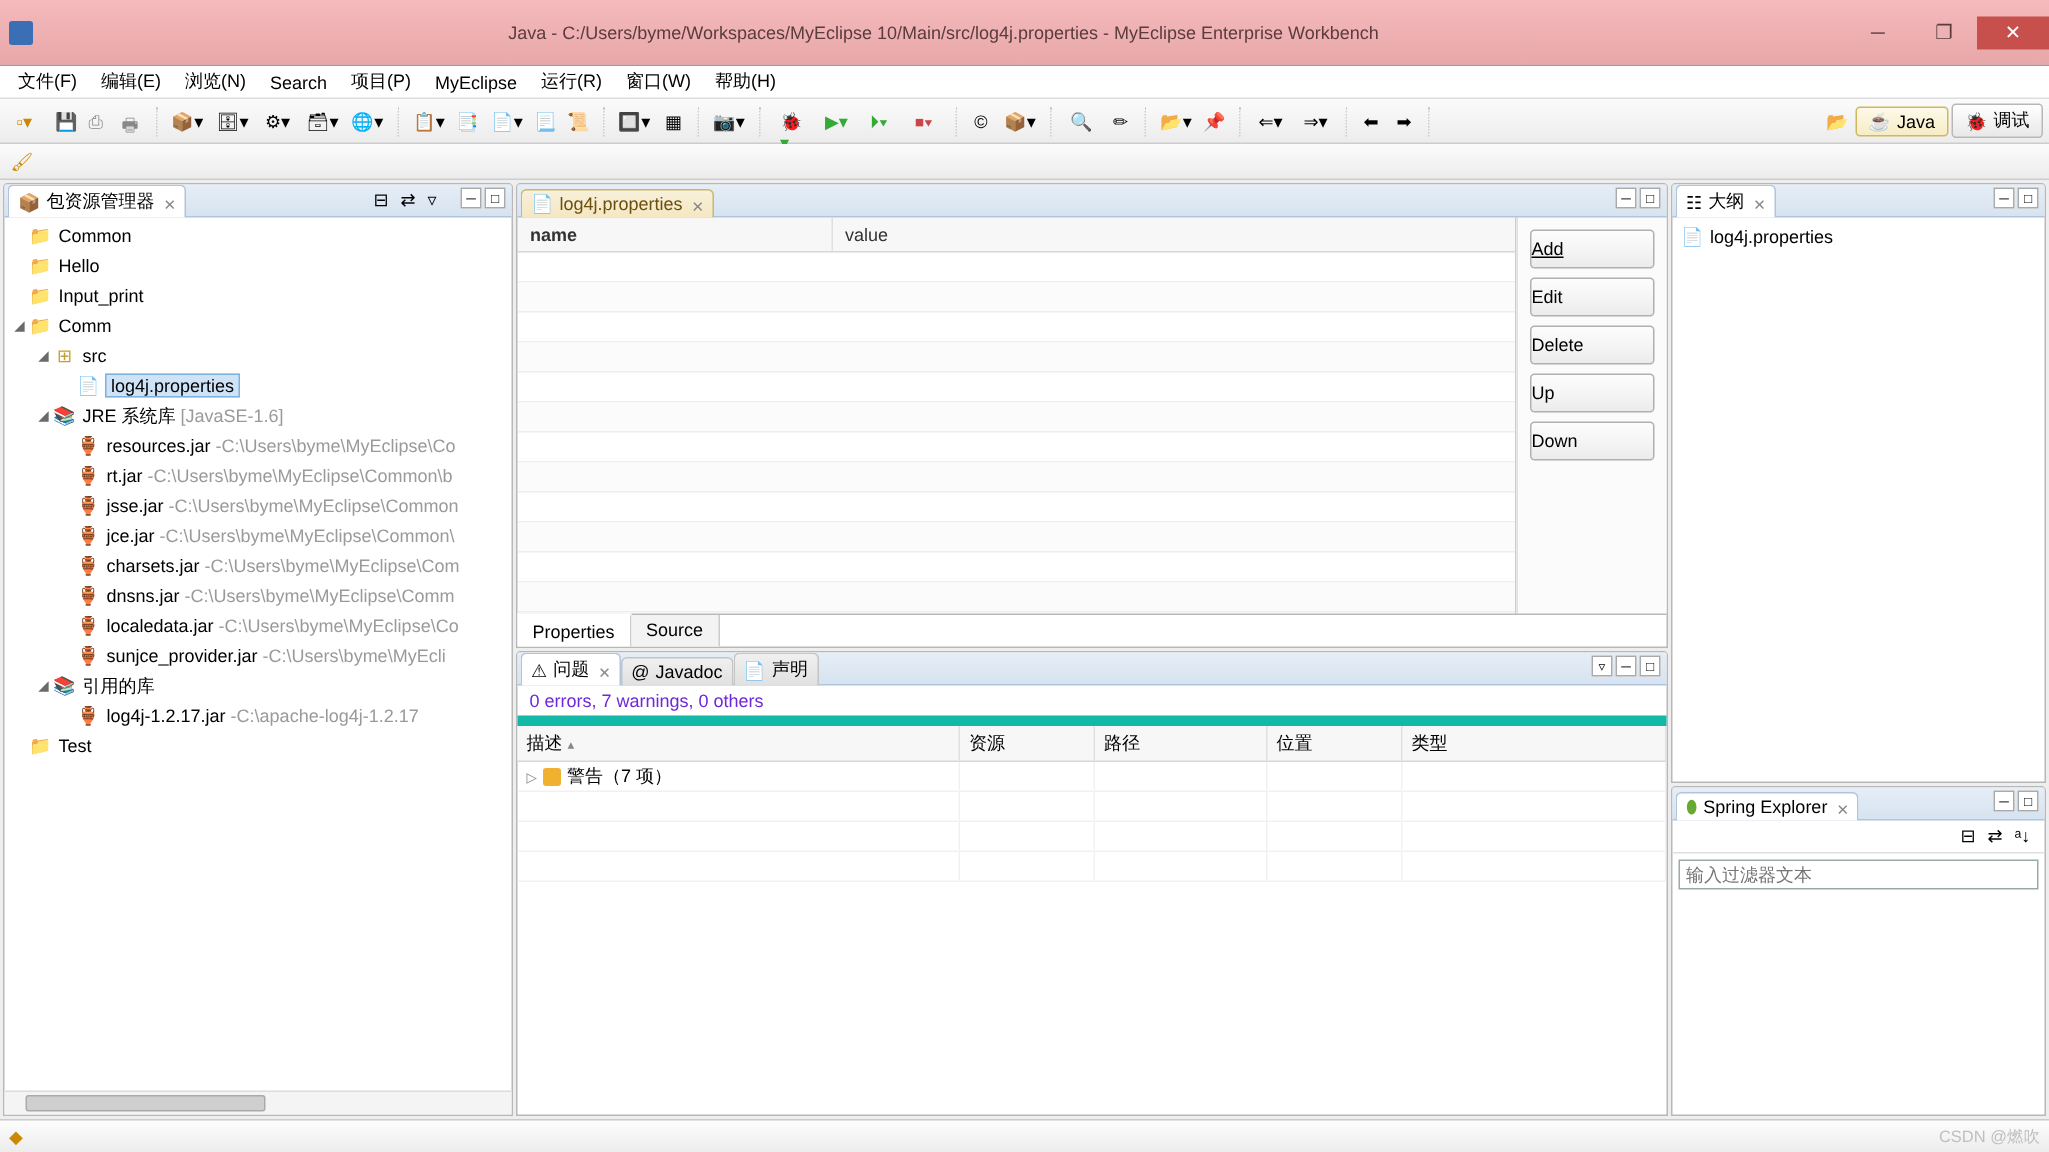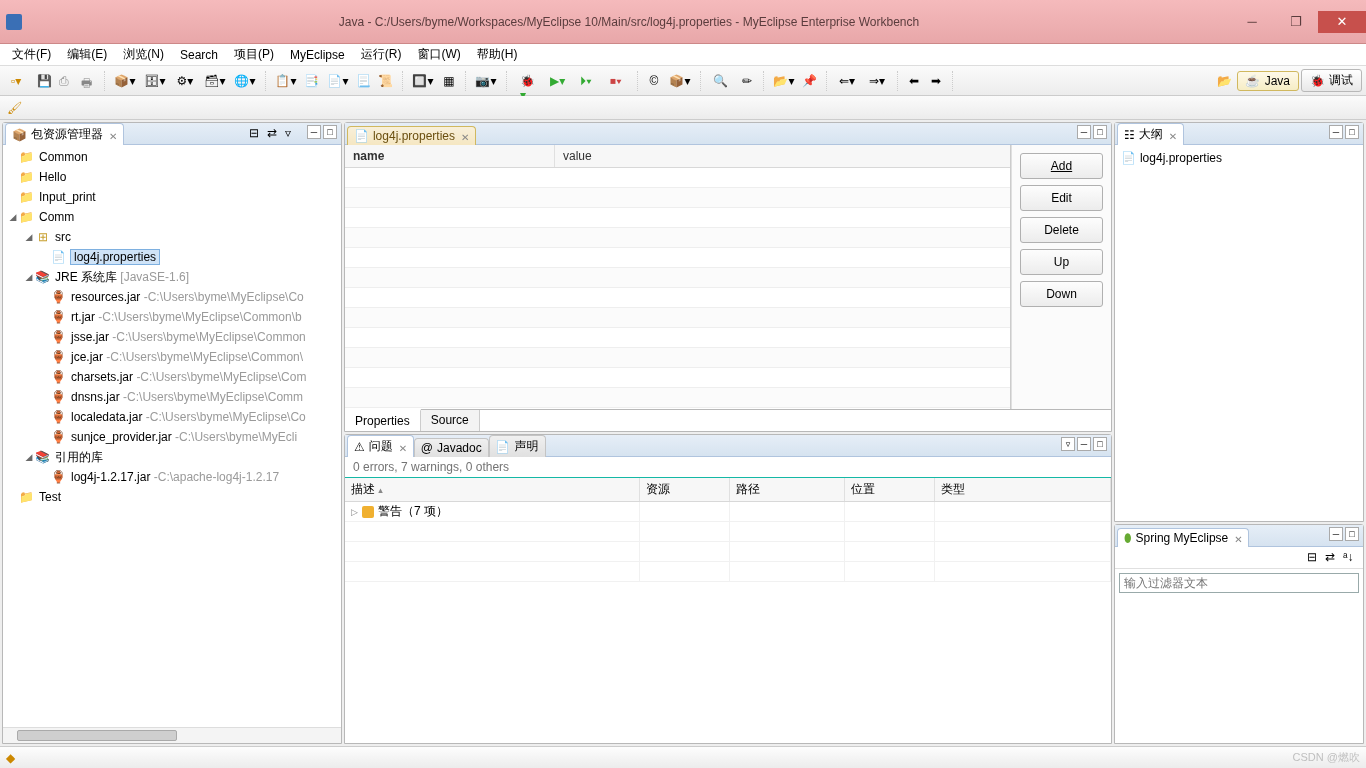--- a/index.html
+++ b/index.html
@@ -63,29 +63,29 @@
 
 .editor-body { flex: 1; display: flex; min-height: 0; }
 .prop-table { flex: 1; border-right: 1px solid #ccc; overflow: auto; }
 .prop-header { display: flex; background: #f7f7f7; border-bottom: 1px solid #d8d8d8; }
 .prop-header .col { padding: 4px 8px; color: #333; }
 .col-name { width: 210px; border-right: 1px solid #e0e0e0; font-weight: bold; }
 .col-val { flex: 1; }
 .prop-rows .prow { height: 20px; border-bottom: 1px solid #eee; }
 .prop-rows .prow:nth-child(even){ background:#fbfbfb; }
 .prop-btns { width: 100px; padding: 8px; display: flex; flex-direction: column; gap: 6px; background: #fbfbfb; border-left: 1px solid #e0e0e0; }
-.prop-btn { height: 26px; border: 1px solid #b0b0b0; border-radius: 3px; background: linear-gradient(#fdfdfd,#ececec); display: flex; align-items: center; justify-content: center; }
+.prop-btn { height: 26px; border: 1px solid #b0b0b0; border-radius: 3px; background: linear-gradient(#fdfdfd,#ececec); display: flex; align-items: center; }
 .prop-btn u { text-decoration: underline; }
 .editor-bottom-tabs { height: 22px; border-top: 1px solid #b8b8b8; display: flex; }
 .eb-tab { padding: 3px 10px; border-right: 1px solid #ccc; background: #f3f3f3; }
 .eb-tab.active { background: #fff; border-top: 2px solid #fff; margin-top: -1px; }
 
 
 .problems { height: 156px; }
-.problems .summary { padding: 3px 8px; color: #737373; border-bottom: 1px solid #14b8a6; }
+.problems .summary { padding: 3px 8px; color: #6d28d9; border-bottom: 7px solid #14b8a6; }
 .ptable-head { display: flex; background: #f7f7f7; border-bottom: 1px solid #d8d8d8; }
 .ptable-head .pcol { padding: 3px 6px; border-right: 1px solid #e0e0e0; }
 .pcol-desc{flex:0 0 295px}.pcol-res{flex:0 0 90px}.pcol-path{flex:0 0 115px}.pcol-loc{flex:0 0 90px}.pcol-type{flex:1}
 .ptable-body { flex: 1; overflow: auto; }
 .ptable-body .prow2 { display: flex; height: 20px; align-items: center; border-bottom: 1px solid #f1f1f1; }
 .ptable-body .prow2 .pcell { padding: 0 6px; border-right: 1px solid #f1f1f1; height: 100%; display: flex; align-items: center; }
 .warn-icon { width: 12px; height: 12px; background: #f0b030; border-radius: 2px; display: inline-block; margin-right: 4px; }
 
 
 .outline-body { flex: 1; padding: 6px; }
@@ -511,21 +511,21 @@
           <span>📄</span>
           <span>log4j.properties</span>
         </div>
       </div>
     </div>
 
     <div class="view spring-view">
       <div class="view-tabs">
         <div class="view-tab">
           <span style="color:#6a3">⬮</span>
-          <span>Spring MyEclipse</span>
+          <span>Spring Explorer</span>
           <span class="tab-close">✕</span>
         </div>
         <div class="view-controls">
           <div class="vctrl">─</div>
           <div class="vctrl">□</div>
         </div>
       </div>
       <div class="spring-toolbar">
         <div class="vt-btn">⊟</div>
         <div class="vt-btn">⇄</div>

